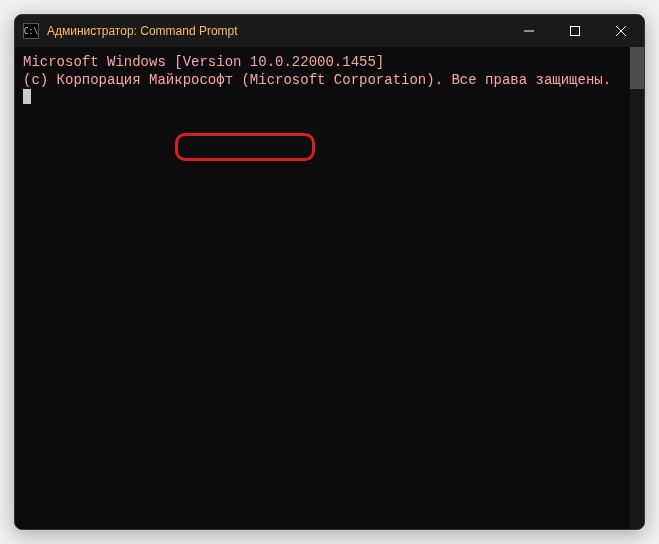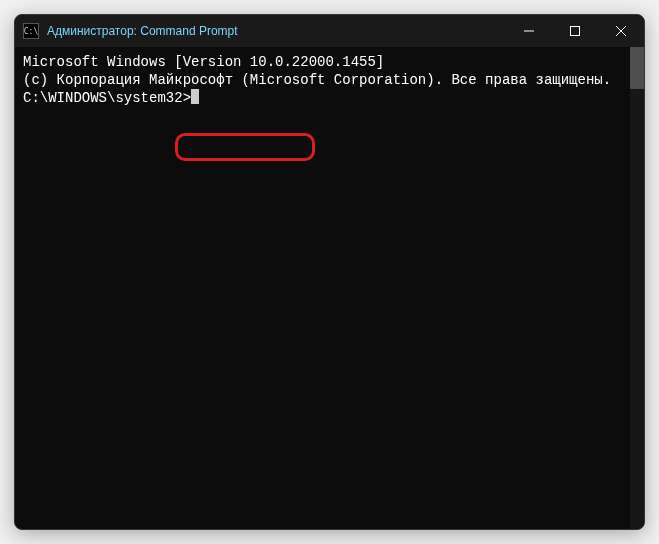--- a/index.html
+++ b/index.html
@@ -46,21 +46,21 @@
       background: #000;
       border: 1px solid #555;
       display: flex;
       align-items: center;
       justify-content: center;
       font-size: 8px;
       color: #ccc;
       font-family: monospace;
     }
     .title-text {
-      color: #7dd3fc;
+      color: #fdba74;
       font-size: 12px;
       font-weight: 400;
     }
     .window-controls {
       display: flex;
       height: 100%;
     }
     .win-btn {
       width: 46px;
       height: 32px;
@@ -71,21 +71,21 @@
       cursor: pointer;
     }
     .console-area {
       position: relative;
       height: calc(100% - 32px);
       background: #0c0c0c;
       padding: 6px 8px;
       font-family: Consolas, 'Courier New', monospace;
       font-size: 14px;
       line-height: 18px;
-      color: #ffffff;
+      color: #fca5a5;
       overflow: hidden;
       border-radius: 14px;
     }
     .console-line {
       white-space: pre;
     }
     .prompt-line {
       display: flex;
       white-space: pre;
     }
@@ -150,21 +150,21 @@
         </svg>
       </div>
     </div>
   </div>
 
   <div class="console-area">
     <div class="console-line">Microsoft Windows [Version 10.0.22000.1455]</div>
     <div class="console-line">(c) Корпорация Майкрософт (Microsoft Corporation). Все права защищены.</div>
     <div class="console-line"></div>
     <div class="prompt-line">
-      <span>C:\WINDOWS\system32&gt;</span><span class="cursor-blink"></span>
+      <span class="cursor-blink"></span>
     </div>
     <div class="highlight-box"></div>
   </div>
 
   <div class="scrollbar">
     <div class="scrollbar-thumb"></div>
   </div>
 </div>
 
 </body></html>

